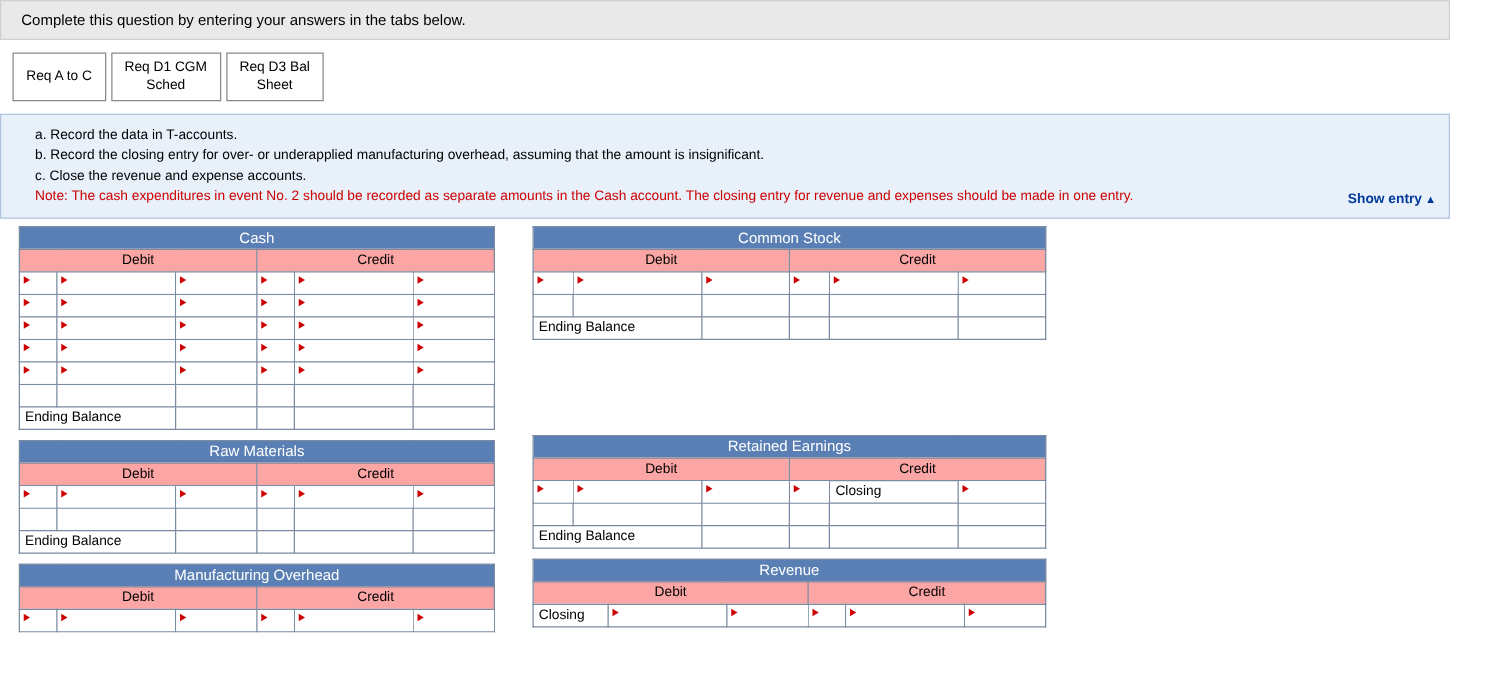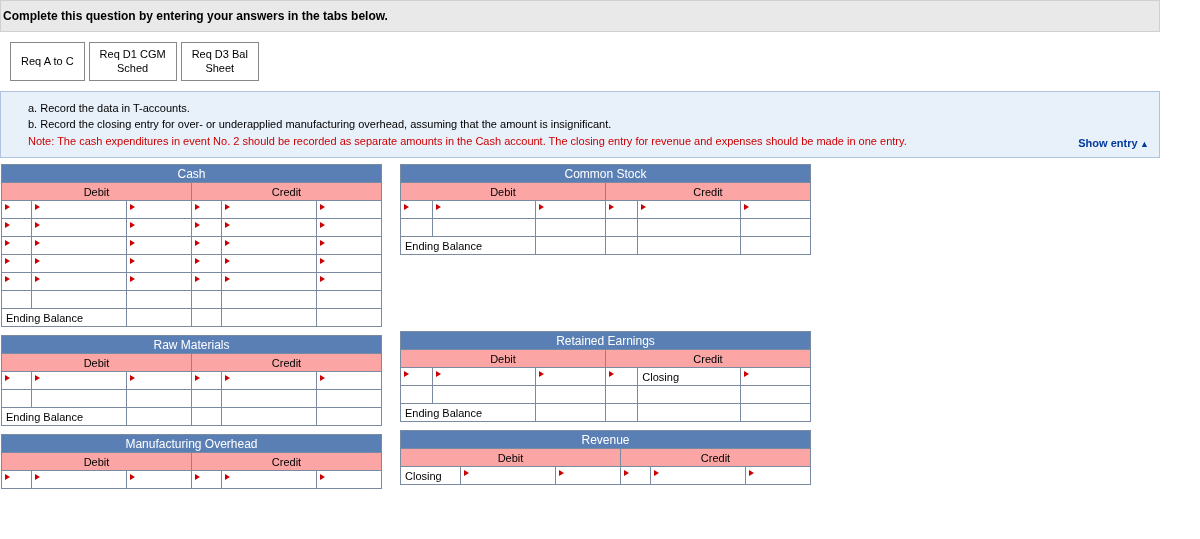--- a/index.html
+++ b/index.html
@@ -10,22 +10,22 @@
     background: #fff;
     color: #000;
   }
   .page {
     width: 1200px;
     padding: 0;
   }
   .header-bar {
     background: #e9e9e9;
     border: 1px solid #d0d0d0;
-    padding: 8px 2px;
-    font-weight: bold;
+    padding: 8px 16px;
+    font-weight: normal;
     font-size: 12px;
     width: 1160px;
   }
   .tabs-row {
     display: flex;
     gap: 4px;
     padding: 10px 10px;
   }
   .tab {
     border: 1px solid #888;
@@ -62,22 +62,22 @@
     right: 10px;
     bottom: 6px;
     font-size: 11px;
   }
   .show-less::after {
     content: " \25B2";
     font-size: 9px;
   }
   .accounts-area {
     display: flex;
-    gap: 18px;
-    padding: 6px 0 0 1px;
+    gap: 30px;
+    padding: 6px 0 0 15px;
   }
   .col {
     display: flex;
     flex-direction: column;
     gap: 8px;
   }
   .t-account {
     border-collapse: collapse;
   }
   .t-account td, .t-account th {
@@ -142,20 +142,21 @@
   </div>
   <div class="tab">
     <span>Req D3 Bal</span><br>
     <span>Sheet</span>
   </div>
 </div>
 
 <div class="info-box">
   <div>a. Record the data in T-accounts.</div>
   <div>b. Record the closing entry for over- or underapplied manufacturing overhead, assuming that the amount is insignificant.</div>
+  <div>c. Close the revenue and expense accounts.</div>
   <div class="note-red">Note: The cash expenditures in event No. 2 should be recorded as separate amounts in the Cash account. The closing entry for revenue and expenses should be made in one entry.</div>
   <span class="show-less">Show entry</span>
 </div>
 
 <div class="accounts-area">
 
   <div class="col">
 
     <table class="t-account">
       <tbody>

